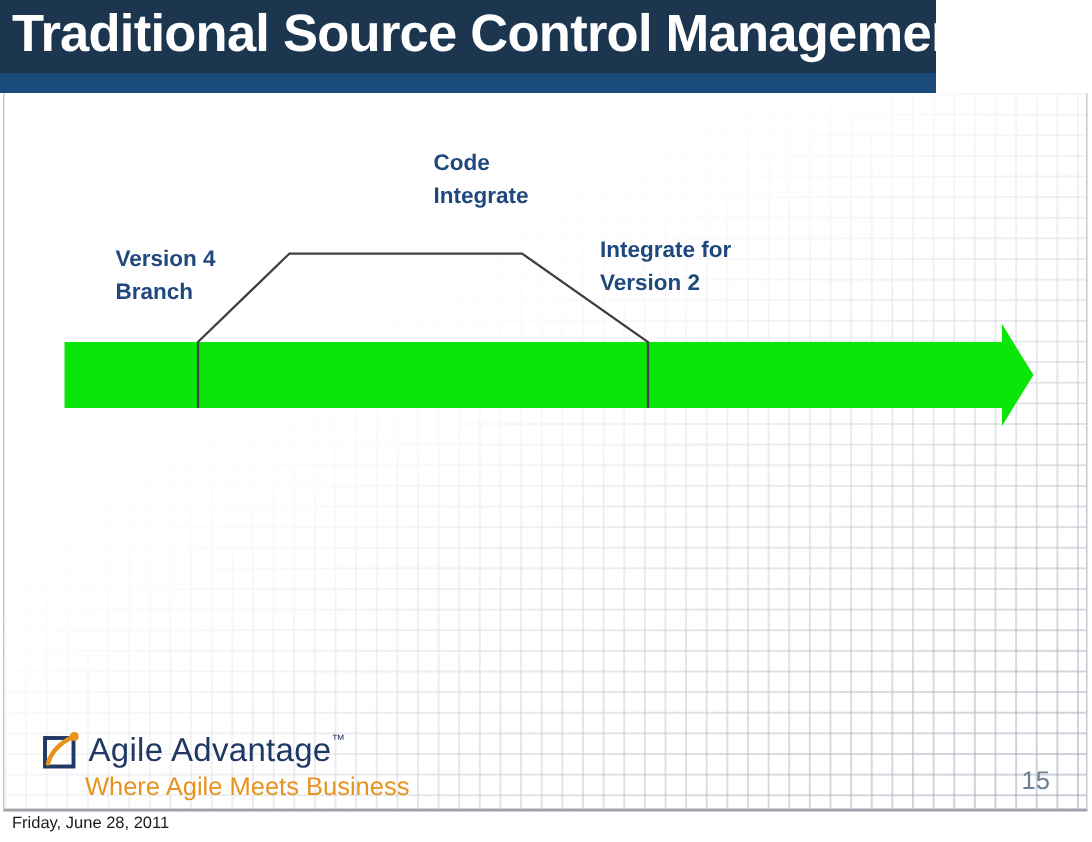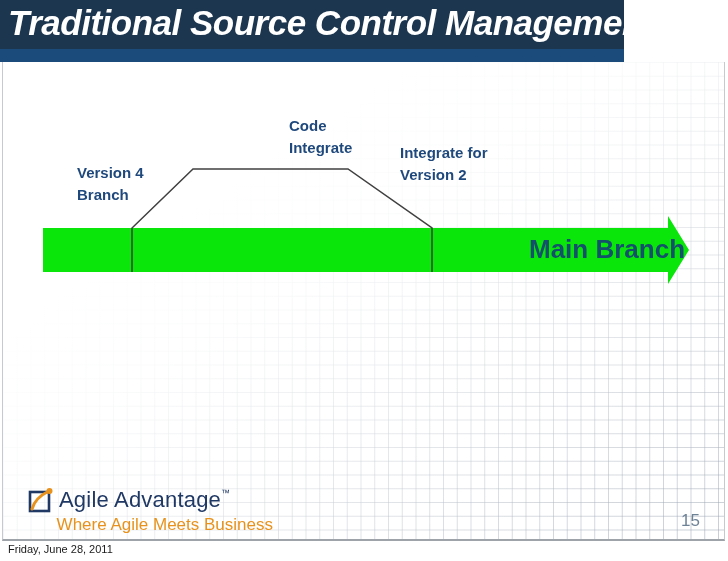--- a/index.html
+++ b/index.html
@@ -6,21 +6,20 @@
   html,body { background:#ffffff; }
   body { font-family:"Liberation Sans", sans-serif; }
   .screen{
     position:relative; width:728px; height:561px;
     background:#ffffff; overflow:hidden;
   }
   
   .titlebar{
     position:absolute; left:0; top:0; width:624px; height:62px;
     background:linear-gradient(to bottom,#1C3650 0px,#1C3650 49px,#1A4B7B 49px,#1A4B7B 62px);
-    font-style:italic;
   }
   .titlebar h1{
     position:absolute; left:8px; top:3px;
     font-size:35px; font-weight:700; letter-spacing:-0.5px;
     color:#ffffff; white-space:nowrap;
   }
   
   .slide-body{
     position:absolute; left:2px; top:62px; width:723px; height:479px;
     background:#ffffff;
@@ -44,22 +43,22 @@
       #ffffff 72%);
   }
   .diagram-svg{ position:absolute; left:0; top:0; }
   
   .dlabel{
     position:absolute; font-size:15px; font-weight:700;
     color:#1F497D; line-height:22px; white-space:nowrap;
   }
   .dlabel span{ display:block; }
   .lbl-version1 { left:74px;  top:100px; }
-  .lbl-code     { left:286px; top:53px;  }
-  .lbl-integrate{ left:397px; top:80px;  }
+  .lbl-code     { left:286px; top:36px;  }
+  .lbl-integrate{ left:397px; top:94px;  }
   .lbl-main-branch{
     position:absolute; left:526px; top:172px;
     font-size:26px; font-weight:700; color:#14506B; white-space:nowrap;
   }
   
   .logo{ position:absolute; left:10px; top:424px; width:260px; }
   .logo-row{ display:flex; align-items:flex-start; margin-left:14px; }
   .logo-icon{ width:28px; height:28px; margin-right:4px; }
   .logo-name{
     font-size:22px; color:#1F3864; font-weight:400;
@@ -103,21 +102,20 @@
       <span>Branch</span>
     </div>
     <div class="dlabel lbl-code">
       <span>Code</span>
       <span>Integrate</span>
     </div>
     <div class="dlabel lbl-integrate">
       <span>Integrate for</span>
       <span>Version 2</span>
     </div>
-    <div class="lbl-main-branch">Main Branch</div>
 
     <div class="logo">
       <div class="logo-row">
         <svg class="logo-icon" viewBox="0 0 28 28">
           <rect x="3" y="6" width="19" height="19" fill="none" stroke="#1F3864" stroke-width="2.6"></rect>
           <path d="M5,23 Q8,12 21,5.5" fill="none" stroke="#E8921E" stroke-width="3" stroke-linecap="round"></path>
           <circle cx="22.5" cy="5" r="3" fill="#E8921E"></circle>
         </svg>
         <div class="logo-name"><span>Agile Advantage</span><sup>™</sup></div>
       </div>

